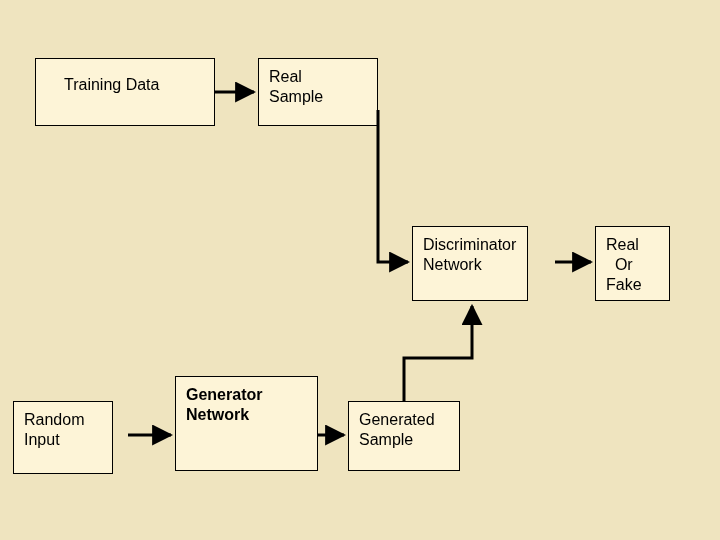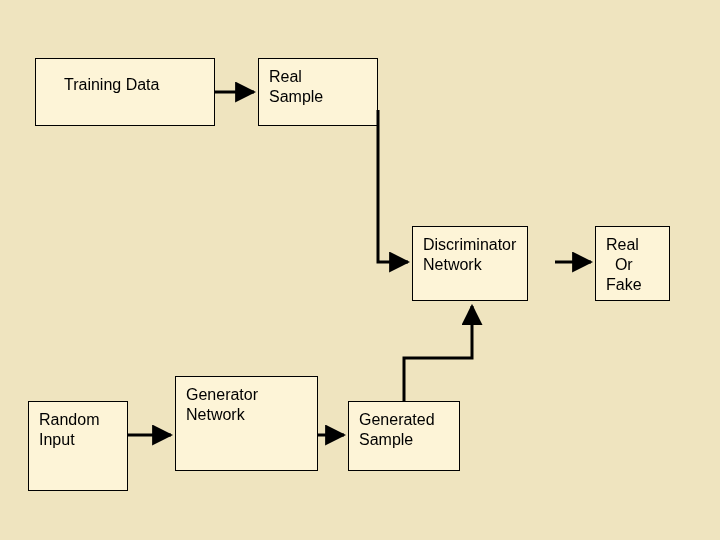--- a/index.html
+++ b/index.html
@@ -46,27 +46,27 @@
   <span style="white-space: pre;">Discriminator
 Network</span>
 </div>
 
 <div class="box" style="left:595px; top:226px; width:75px; height:75px;">
   <span style="white-space: pre;">Real
   Or
 Fake</span>
 </div>
 
-<div class="box" style="left:28px; top:401px; width:100px; height:90px;">
+<div class="box" style="left:13px; top:401px; width:100px; height:73px;">
   <span style="white-space: pre;">Random
 Input</span>
 </div>
 
 <div class="box" style="left:175px; top:376px; width:143px; height:95px;">
-  <span style="white-space: pre;">Generator
+  <span style="white-space: pre; font-weight: bold;">Generator
 Network</span>
 </div>
 
 <div class="box" style="left:348px; top:401px; width:112px; height:70px;">
   <span style="white-space: pre;">Generated
 Sample</span>
 </div>
 
 <svg class="arrows">
   <defs>

